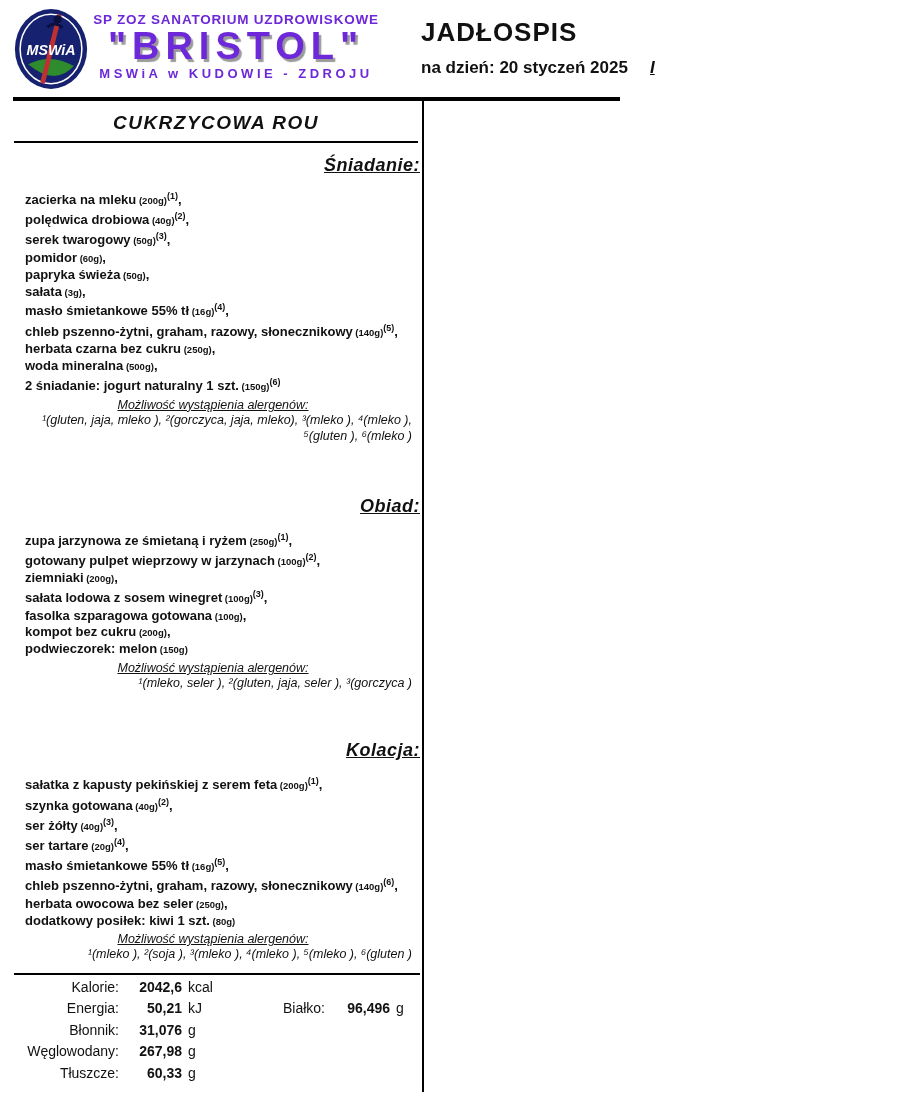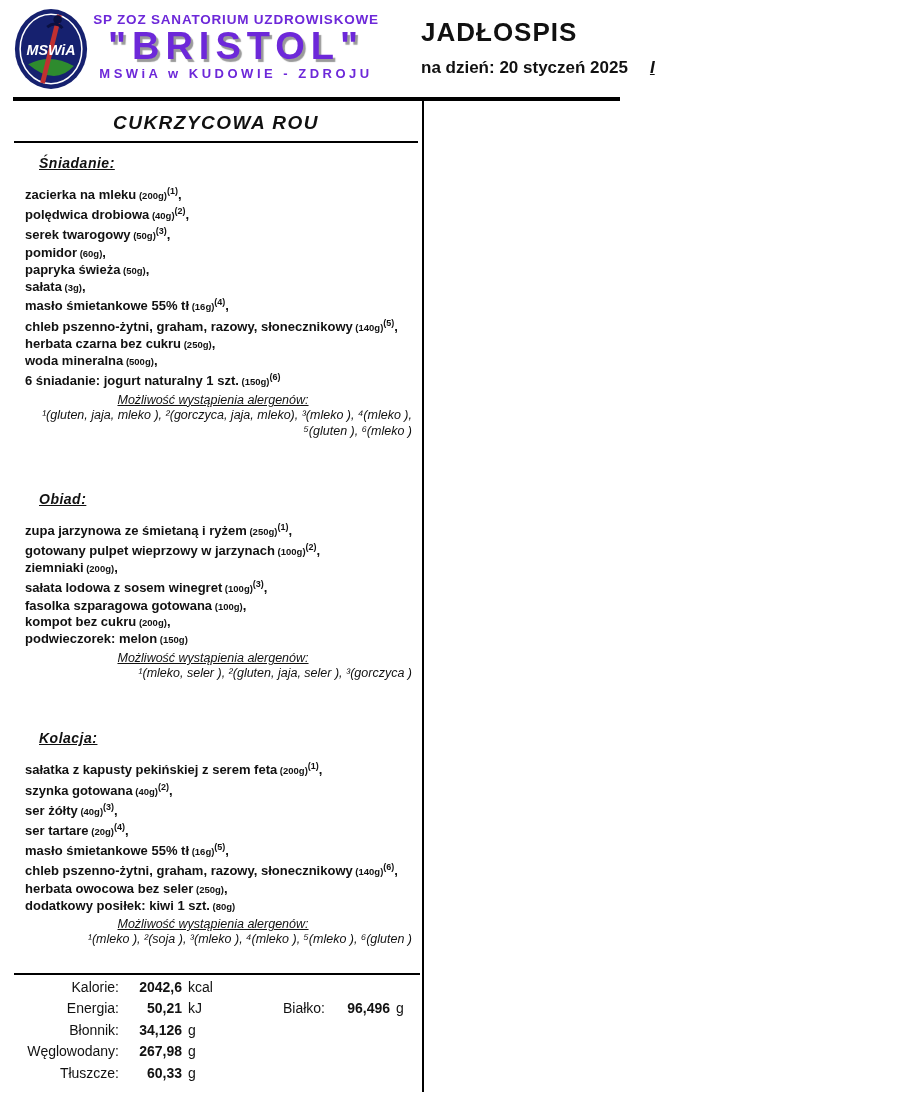--- a/index.html
+++ b/index.html
@@ -33,22 +33,22 @@
   .right-col { flex:1; }
 
   .diet-title { text-align:center; font-size:19px; font-weight:bold; font-style:italic;
                 letter-spacing:1.5px; padding:3px 0 7px 0;
                 border-bottom:2px solid #000; margin-right:2px; }
 
   
   .meal-section.sec-0 { margin-top:12px; }
   .meal-section.sec-1 { margin-top:52px; }
   .meal-section.sec-2 { margin-top:49px; }
-  .meal-name { font-size:14px; font-weight:bold; font-style:italic;
-               text-decoration:underline; margin-left:25px; letter-spacing:0.5px; }
+  .meal-name { font-size:18px; font-weight:bold; font-style:italic;
+               text-decoration:underline; margin-left:9px; letter-spacing:0.5px;text-align:right; }
   .items { margin-top:13px; margin-left:11px; }
   .item { font-size:13px; font-weight:bold; line-height:15.9px; white-space:nowrap; }
   .item .weight { font-size:9.5px; font-weight:bold; }
   .item sup.ref { font-size:9px; font-weight:bold; }
   .allergen-header { margin-top:3px; text-align:center; padding-right:8px;
                      font-size:12.5px; font-style:italic; text-decoration:underline; }
   .allergen-line { text-align:right; padding-right:8px; font-size:12.5px;
                    font-style:italic; line-height:16px; }
 
   
@@ -109,21 +109,21 @@
               <div class="item"><span class="item-name">zacierka na mleku</span><span class="weight"> (200g)</span><sup class="ref">(1)</sup><span class="comma">,</span></div>
               <div class="item"><span class="item-name">polędwica drobiowa</span><span class="weight"> (40g)</span><sup class="ref">(2)</sup><span class="comma">,</span></div>
               <div class="item"><span class="item-name">serek twarogowy</span><span class="weight"> (50g)</span><sup class="ref">(3)</sup><span class="comma">,</span></div>
               <div class="item"><span class="item-name">pomidor</span><span class="weight"> (60g)</span><span class="comma">,</span></div>
               <div class="item"><span class="item-name">papryka świeża</span><span class="weight"> (50g)</span><span class="comma">,</span></div>
               <div class="item"><span class="item-name">sałata</span><span class="weight"> (3g)</span><span class="comma">,</span></div>
               <div class="item"><span class="item-name">masło śmietankowe 55% tł</span><span class="weight"> (16g)</span><sup class="ref">(4)</sup><span class="comma">,</span></div>
               <div class="item"><span class="item-name">chleb pszenno-żytni, graham, razowy, słonecznikowy</span><span class="weight"> (140g)</span><sup class="ref">(5)</sup><span class="comma">,</span></div>
               <div class="item"><span class="item-name">herbata czarna bez cukru</span><span class="weight"> (250g)</span><span class="comma">,</span></div>
               <div class="item"><span class="item-name">woda mineralna</span><span class="weight"> (500g)</span><span class="comma">,</span></div>
-              <div class="item"><span class="item-name">6 śniadanie: jogurt naturalny 1 szt.</span><span class="weight"> (150g)</span><sup class="ref">(6)</sup></div>
+              <div class="item"><span class="item-name">2 śniadanie: jogurt naturalny 1 szt.</span><span class="weight"> (150g)</span><sup class="ref">(6)</sup></div>
             </div>
             <div class="allergen-header">Możliwość wystąpienia alergenów:</div>
             <div class="allergen-line">¹(gluten, jaja, mleko ), ²(gorczyca, jaja,  mleko), ³(mleko ), ⁴(mleko ),</div>
             <div class="allergen-line">⁵(gluten  ), ⁶(mleko )</div>
           </section>
           <section class="meal-section sec-1">
             <div class="meal-name">Obiad:</div>
             <div class="items">
               <div class="item"><span class="item-name">zupa jarzynowa ze śmietaną i ryżem</span><span class="weight"> (250g)</span><sup class="ref">(1)</sup><span class="comma">,</span></div>
               <div class="item"><span class="item-name">gotowany pulpet wieprzowy w jarzynach</span><span class="weight"> (100g)</span><sup class="ref">(2)</sup><span class="comma">,</span></div>
@@ -163,21 +163,21 @@
             <span class="n-value">50,21</span>
             <span class="n-unit">kJ</span>
             <span class="n-extra">
               <span class="n-label2">Białko:</span>
               <span class="n-value2">96,496</span>
               <span class="n-unit2">g</span>
             </span>
           </div>
           <div class="n-row">
             <span class="n-label">Błonnik:</span>
-            <span class="n-value">34,126</span>
+            <span class="n-value">31,076</span>
             <span class="n-unit">g</span>
           </div>
           <div class="n-row">
             <span class="n-label">Węglowodany:</span>
             <span class="n-value">267,98</span>
             <span class="n-unit">g</span>
           </div>
           <div class="n-row">
             <span class="n-label">Tłuszcze:</span>
             <span class="n-value">60,33</span>

